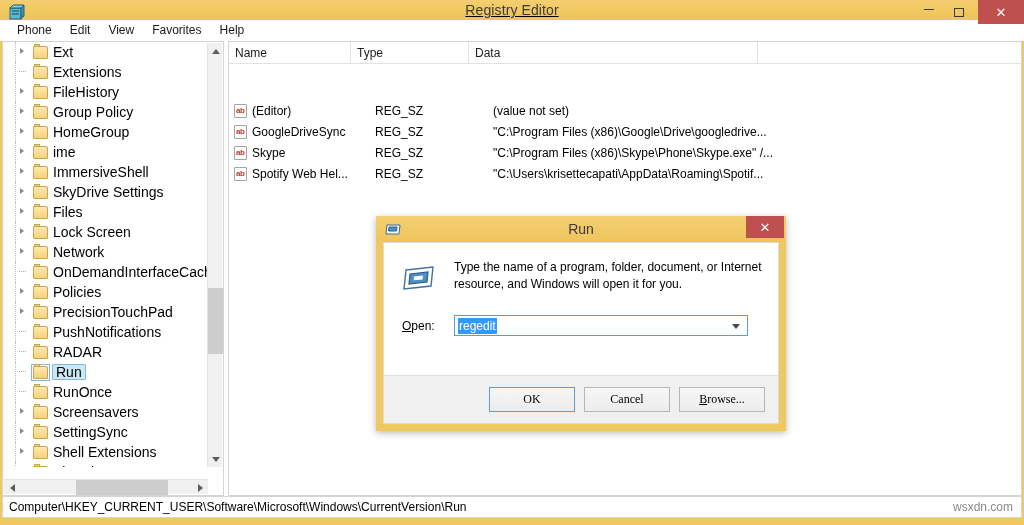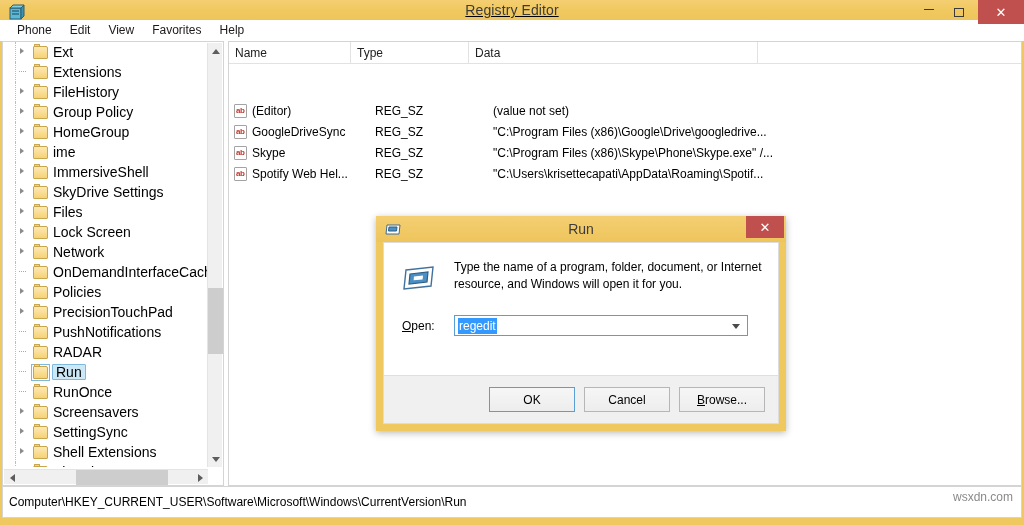--- a/index.html
+++ b/index.html
@@ -254,21 +254,21 @@
     font-family: "Liberation Sans", sans-serif;
     font-weight: bold;
     letter-spacing: -0.4px;
   }
   .cell-name { width: 117px; overflow: hidden; }
   .cell-type { width: 118px; padding-left: 6px; overflow: hidden; }
   .cell-data { flex: 1; padding-left: 6px; overflow: hidden; }
 
   
   #statusbar {
-    height: 32px; flex: none;
+    height: 22px; flex: none;
     background: #fff;
     border: 1px solid #d4d4d4;
     margin: 0 2px 0 2px;
     display: flex; align-items: center;
     padding-left: 6px;
     font-size: 12px; color: #000;
     position: relative;
   }
   #watermark {
     position: absolute; right: 8px; top: 3px;
@@ -354,21 +354,21 @@
     display: flex; align-items: center; justify-content: flex-end;
     padding-right: 13px;
     gap: 9px;
   }
   .dlg-btn {
     width: 86px; height: 25px;
     font-size: 12px; color: #000;
     background: linear-gradient(to bottom,#f6f6f6,#ededed);
     border: 1px solid #b6b6b6;
     display: flex; align-items: center; justify-content: center;
-    font-family: Liberation Sans, sans-serif;
+    font-family: Liberation Serif, serif;
   }
   .dlg-btn.default { border: 1px solid #5a9fd4; }
   .dlg-btn u { text-decoration: underline; }
 </style>
 </head>
 <body>
 
 <div id="window">
 
   <div id="titlebar">

